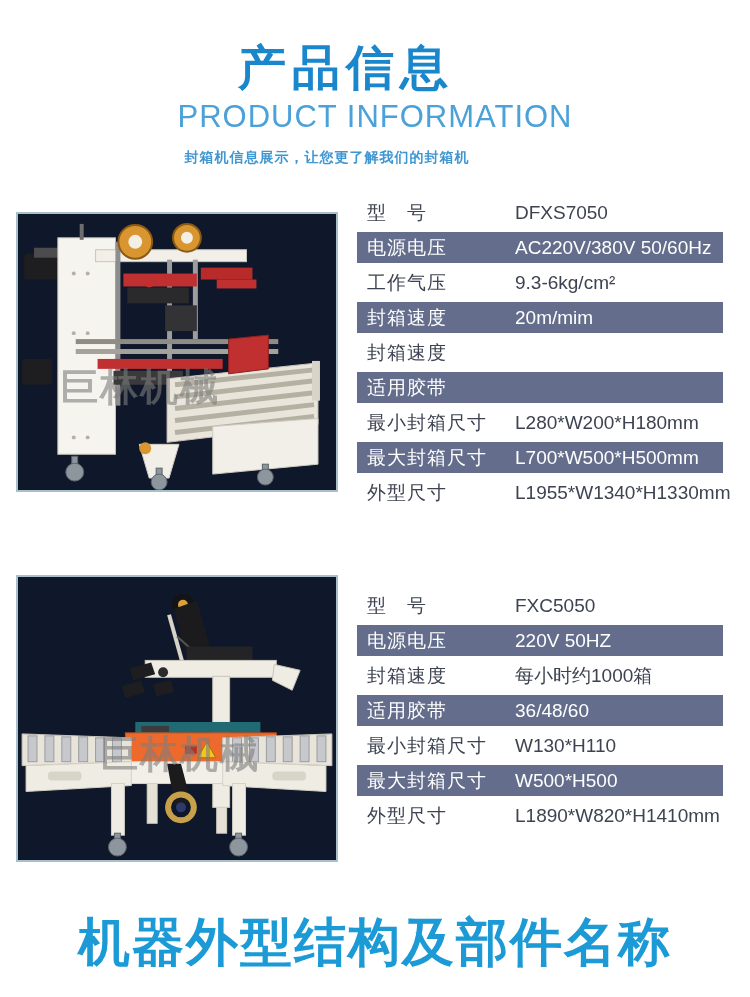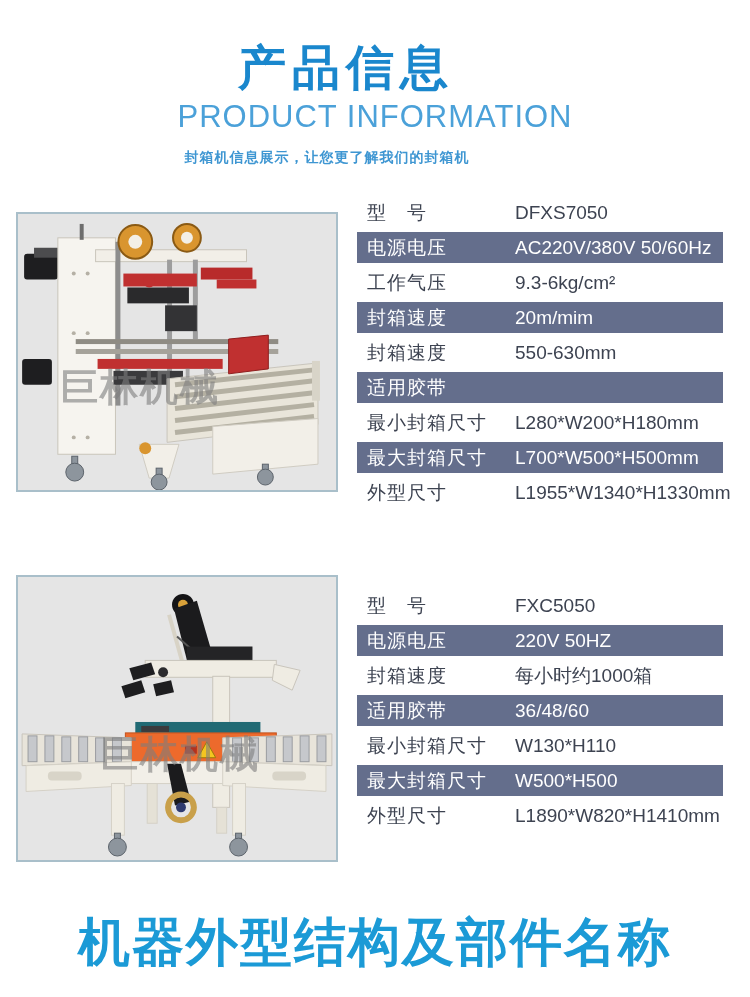--- a/index.html
+++ b/index.html
@@ -8,21 +8,21 @@
 
   
   .hdr-title { position:absolute; top:36px; left:0; width:692px; text-align:center;
     font-size:48px; font-weight:800; letter-spacing:6px; color:#1a87cd; }
   .hdr-sub { position:absolute; top:99px; left:0; width:750px; text-align:center;
     font-size:31px; font-weight:400; letter-spacing:1px; color:#4ba1d9; }
   .hdr-tag { position:absolute; top:149px; left:0; width:654px; text-align:center;
     font-size:14px; font-weight:700; letter-spacing:1px; color:#3e96d2; }
 
   
-  .img-box { position:absolute; left:16px; width:322px; border:2px solid #a9bfca; background:#e5e5e5; }
+  .img-box { position:absolute; left:16px; width:322px; border:2px solid #a9bfca; background:#0f172a; }
   .img-box.one { top:212px; height:280px; }
   .img-box.two { top:575px; height:287px; }
   .img-box svg { display:block; width:100%; height:100%; }
   .watermark { position:absolute; font-size:38px; font-weight:700; color:rgba(125,125,125,.60);
     letter-spacing:2px; white-space:nowrap; pointer-events:none; }
   .img-box.one .watermark { left:42px; top:148px; }
   .img-box.two .watermark { left:82px; top:152px; }
 
   
   .spec-table { position:absolute; left:357px; width:366px; }
@@ -131,21 +131,20 @@
     <div class="spec-row">
         <span class="spec-label">工作气压</span>
         <span class="spec-value">9.3-6kg/cm²</span>
       </div>
     <div class="spec-row">
         <span class="spec-label">封箱速度</span>
         <span class="spec-value">20m/mim</span>
       </div>
     <div class="spec-row">
         <span class="spec-label">封箱速度</span>
-        <span class="spec-value">550-630mm</span>
       </div>
     <div class="spec-row">
         <span class="spec-label">适用胶带</span>
       </div>
     <div class="spec-row">
         <span class="spec-label">最小封箱尺寸</span>
         <span class="spec-value">L280*W200*H180mm</span>
       </div>
     <div class="spec-row">
         <span class="spec-label">最大封箱尺寸</span>

